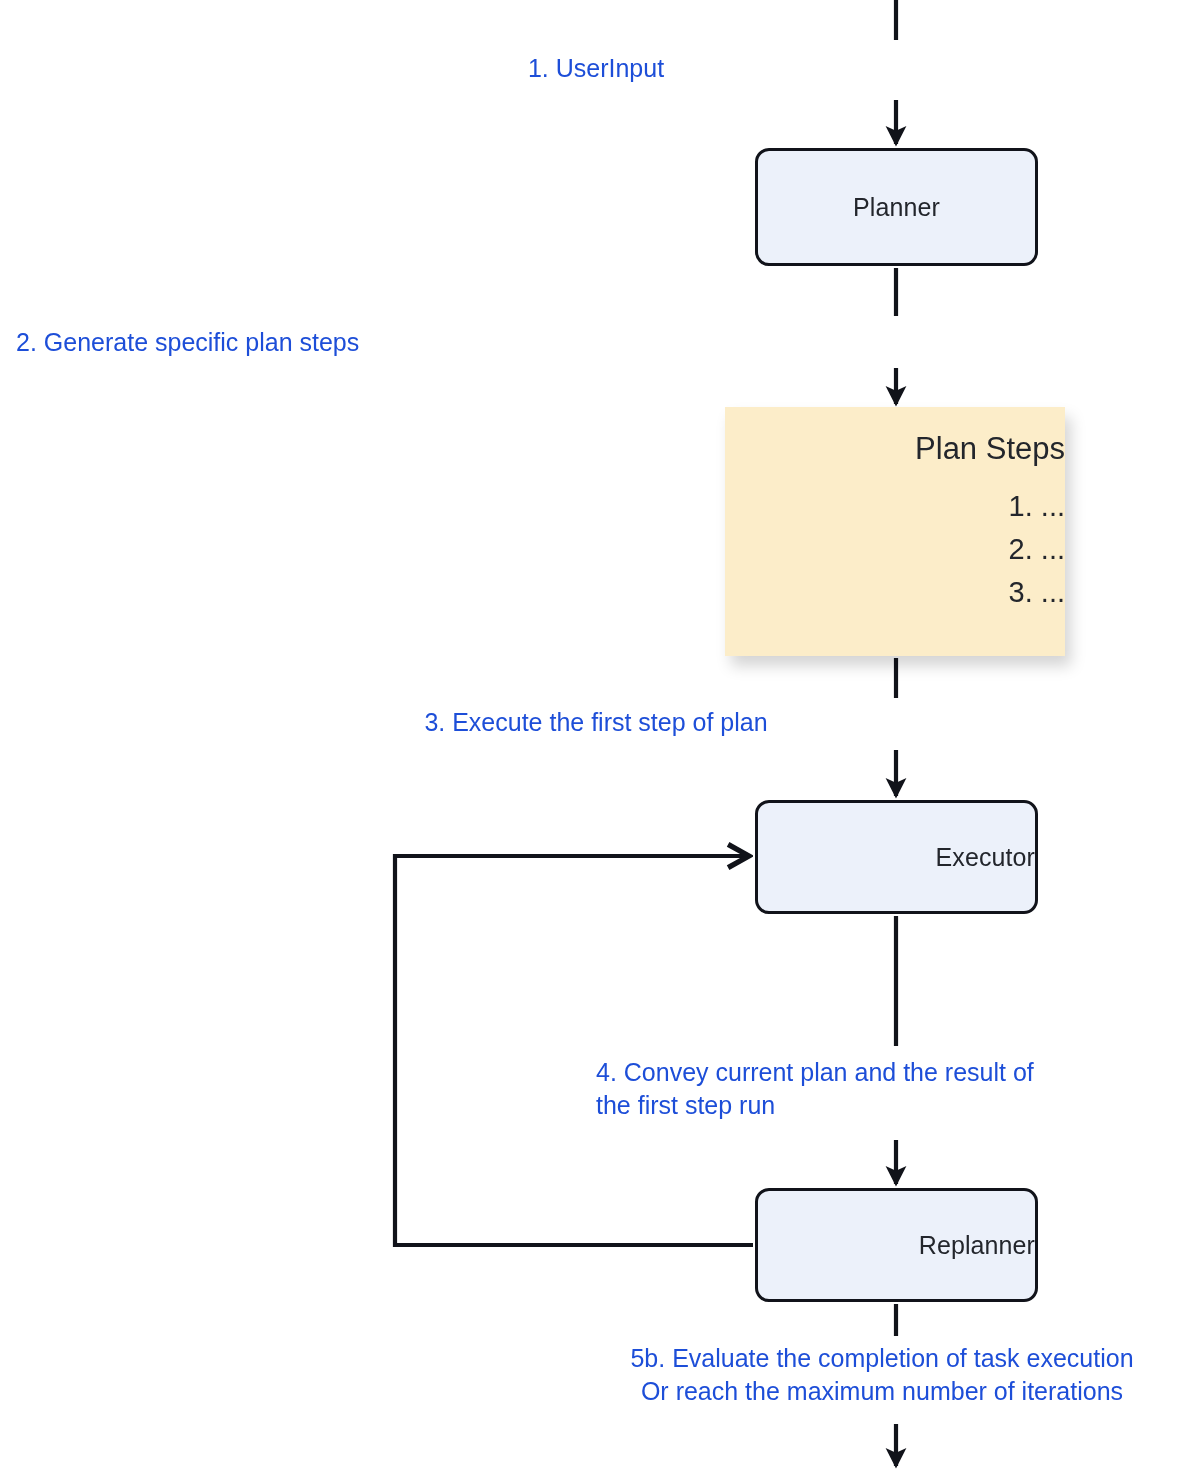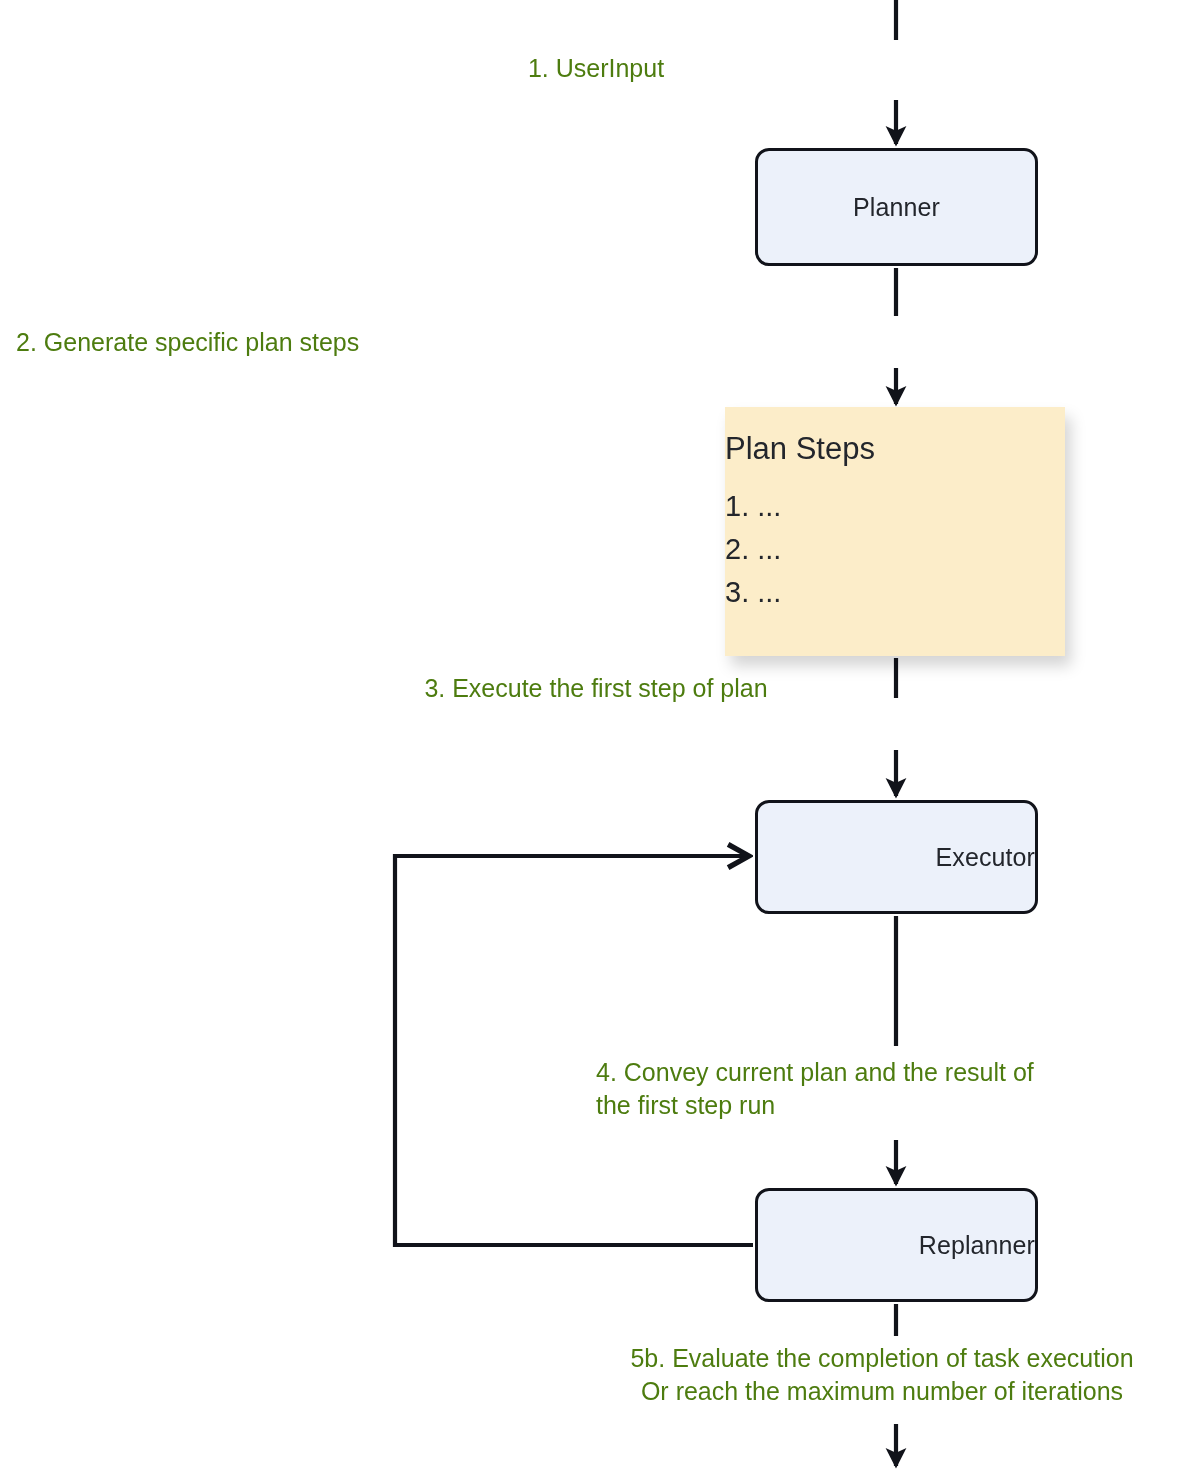--- a/index.html
+++ b/index.html
@@ -55,21 +55,21 @@
     position: absolute;
     left: 725px;
     top: 407px;
     width: 340px;
     height: 249px;
     background: #fcedc9;
     box-shadow: 6px 10px 14px rgba(0, 0, 0, 0.17);
     z-index: 3;
     display: flex;
     flex-direction: column;
-    align-items: flex-start;
+    align-items: flex-end;
     padding-top: 26px;
     box-sizing: border-box;
   }
   #plan-steps .plan-title {
     font-size: 31px;
     line-height: 1;
     color: #23262c;
     margin-bottom: 14px;
   }
   #plan-steps .plan-item {
@@ -78,29 +78,29 @@
     color: #23262c;
     margin-top: 14px;
     text-align: center;
   }
 
   
   .edge-label {
     position: absolute;
     font-size: 25px;
     line-height: 33px;
-    color: #4d7c0f;
+    color: #1d4ed8;
     white-space: pre;
     z-index: 4;
     background: transparent;
   }
 
   #label-1  { left: 0;    top: 52px;   width: 1192px; text-align: center; }
   #label-2  { left: 0;    top: 326px;  width: 996px; text-align: left; padding-left: 16px; }
-  #label-3  { left: 0;    top: 672px;  width: 1192px; text-align: center; }
+  #label-3  { left: 0;    top: 706px;  width: 1192px; text-align: center; }
   #label-4  { left: 596px; top: 1056px; width: 580px; text-align: left; }
   #label-5a { left: 4px;  top: 949px;  width: 788px; text-align: center; }
   #label-5b { left: 572px; top: 1342px; width: 620px; text-align: center; }
 </style>
 </head>
 <body>
 
 <div id="canvas">
 
   <svg id="wires" viewBox="0 0 1192 1480" width="1192" height="1480" xmlns="http://www.w3.org/2000/svg">

